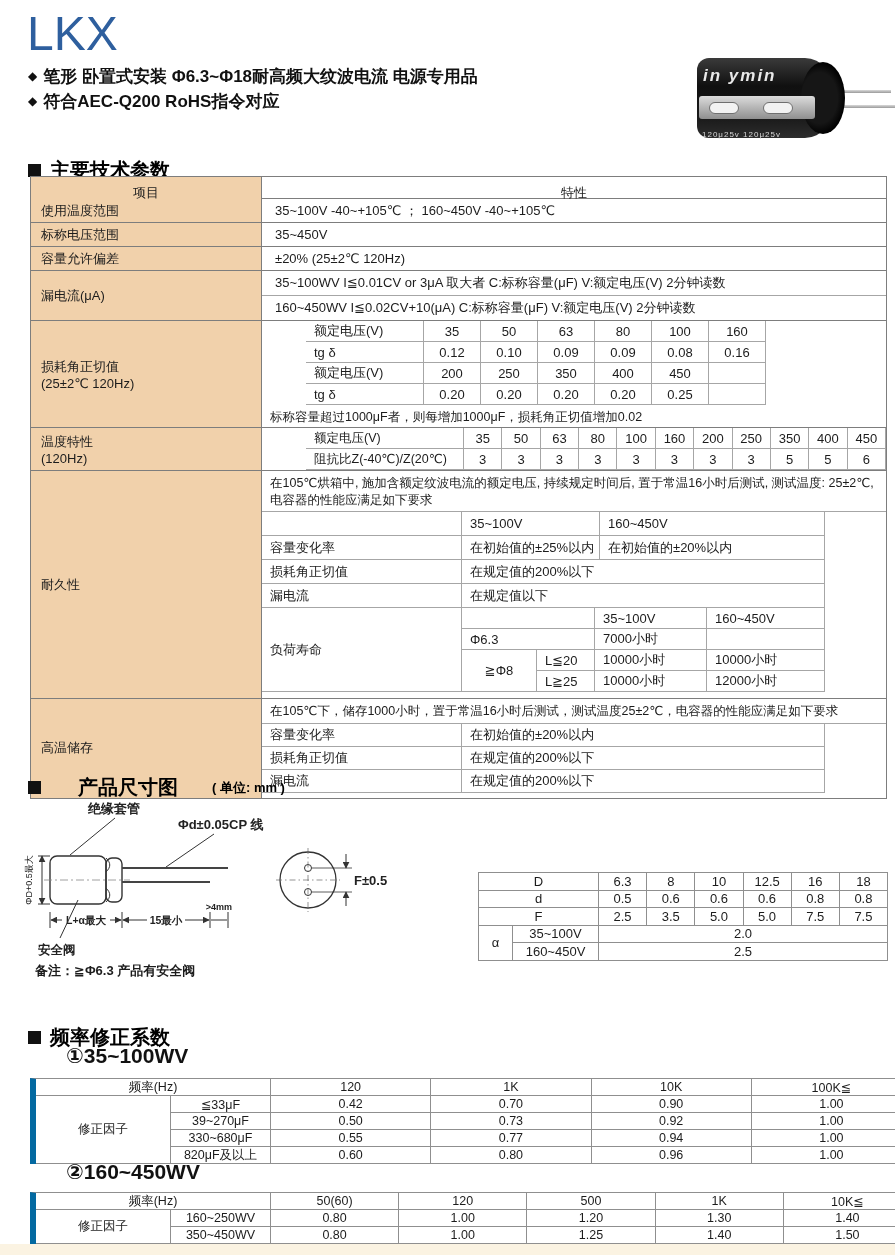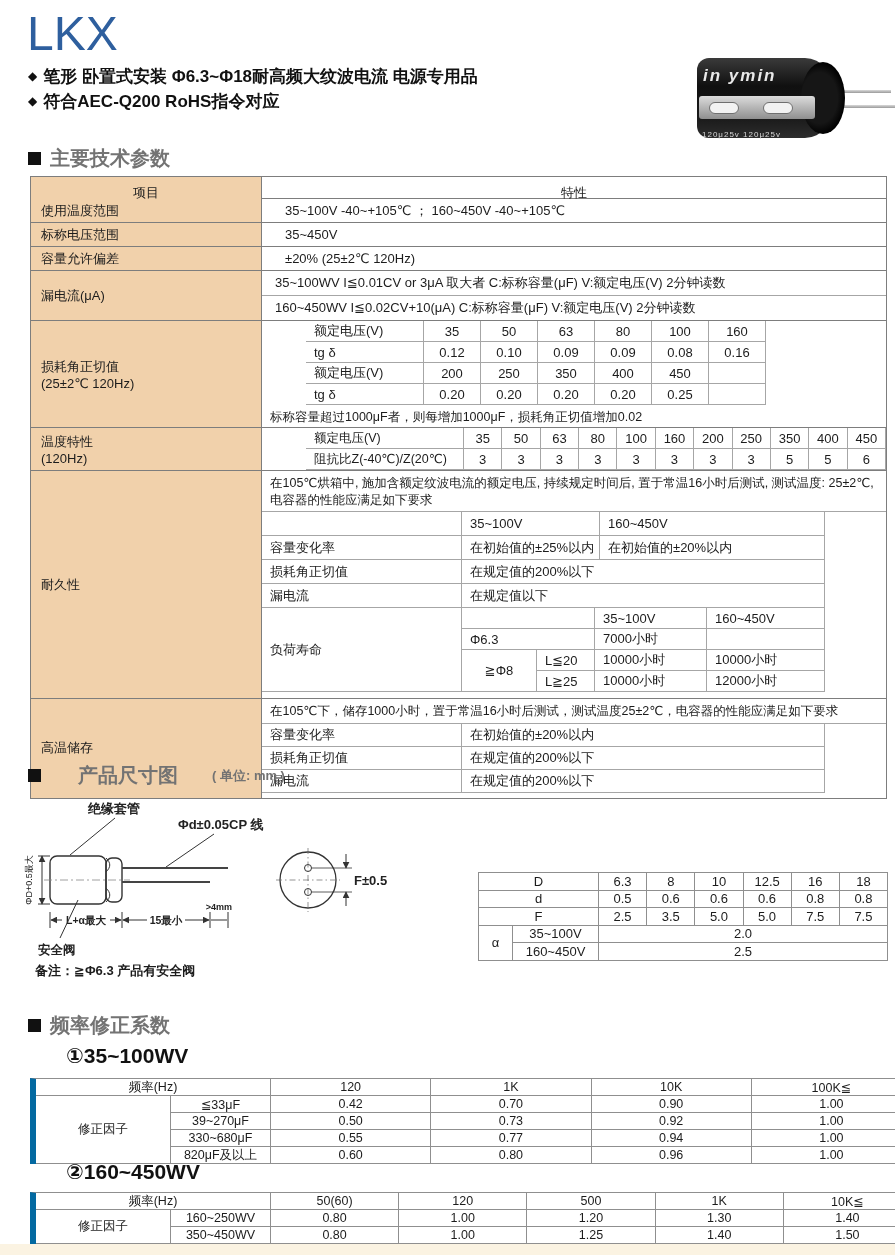--- a/index.html
+++ b/index.html
@@ -3,21 +3,21 @@
 <meta charset="utf-8">
 <style>
   html,body{margin:0;padding:0;background:#fff;}
   .page{position:relative;width:895px;height:1255px;background:#fff;overflow:hidden;
         font-family:"Liberation Sans","DejaVu Sans",sans-serif;color:#1c1c1c;}
   
   .logo{position:absolute;left:27px;top:6px;font-size:48px;font-weight:normal;color:#2e5f9e;}
   .bullets{position:absolute;left:28px;top:64px;font-size:17px;font-weight:bold;line-height:25px;color:#111;}
   .bullet .dm{font-size:12px;margin-right:6px;vertical-align:2px;}
   
-  .sec{position:absolute;left:28px;font-size:20px;font-weight:bold;color:#737373;display:flex;align-items:center;}
+  .sec{position:absolute;left:28px;font-size:20px;font-weight:bold;color:#000000;display:flex;align-items:center;margin-top:12px;}
   .sec .sq{display:inline-block;width:13px;height:13px;background:#111;margin-right:9px;}
   .sec .unit{font-size:13px;margin-left:6px;font-weight:bold;}
   
   .photo{position:absolute;left:697px;top:56px;width:198px;height:88px;}
   .capbody{position:absolute;left:0;top:2px;width:138px;height:80px;
            background:linear-gradient(180deg,#3a3a3a,#101010 35%,#1a1a1a 75%,#2d2d2d);
            border-radius:12px 30px 30px 12px/12px 45% 45% 12px;}
   .capend{position:absolute;left:104px;top:6px;width:44px;height:72px;border-radius:50%;
           background:radial-gradient(ellipse at 42% 50%,#161616 50%,#000 72%,#303030 95%);}
   .capband{position:absolute;left:2px;top:40px;width:116px;height:23px;border-radius:3px;
@@ -31,21 +31,21 @@
   .lead2{left:130px;top:49px;width:70px;}
   
   .mtable{position:absolute;left:30px;top:176px;width:857px;border:1px solid #7d7d7d;font-size:13px;box-sizing:border-box;}
   .mrow{display:flex;}
   .mrow + .mrow{border-top:1px solid #7d7d7d;}
   .mlabel{flex:0 0 231px;width:231px;background:#f1d1ab;border-right:1px solid #7d7d7d;
           display:flex;flex-direction:column;justify-content:center;padding:2px 4px 2px 10px;box-sizing:border-box;}
   .mval{flex:1;min-width:0;}
   .hrow{height:21px;}
   .hrow .mlabel,.hrow .mval{justify-content:center;align-items:center;display:flex;padding:16px;flex-direction:row;}
-  .vpad{display:flex;align-items:center;padding-left:23px;min-height:23px;}
+  .vpad{display:flex;align-items:center;padding-left:13px;min-height:23px;}
   .lkline{display:flex;align-items:center;padding-left:13px;min-height:24px;}
   .lk2{border-top:1px solid #a6a6a6;}
   
   .itable{display:flex;flex-direction:column;padding-left:44px;}
   .itr{display:flex;}
   .itd{border-right:1px solid #a6a6a6;border-bottom:1px solid #a6a6a6;display:flex;align-items:center;
        justify-content:center;height:21px;box-sizing:border-box;}
   .itd.lab{width:118px;justify-content:flex-start;padding-left:8px;}
   .itd.lab2{width:158px;justify-content:flex-start;padding-left:8px;font-size:12.5px;}
   .itd.v{width:57px;}

